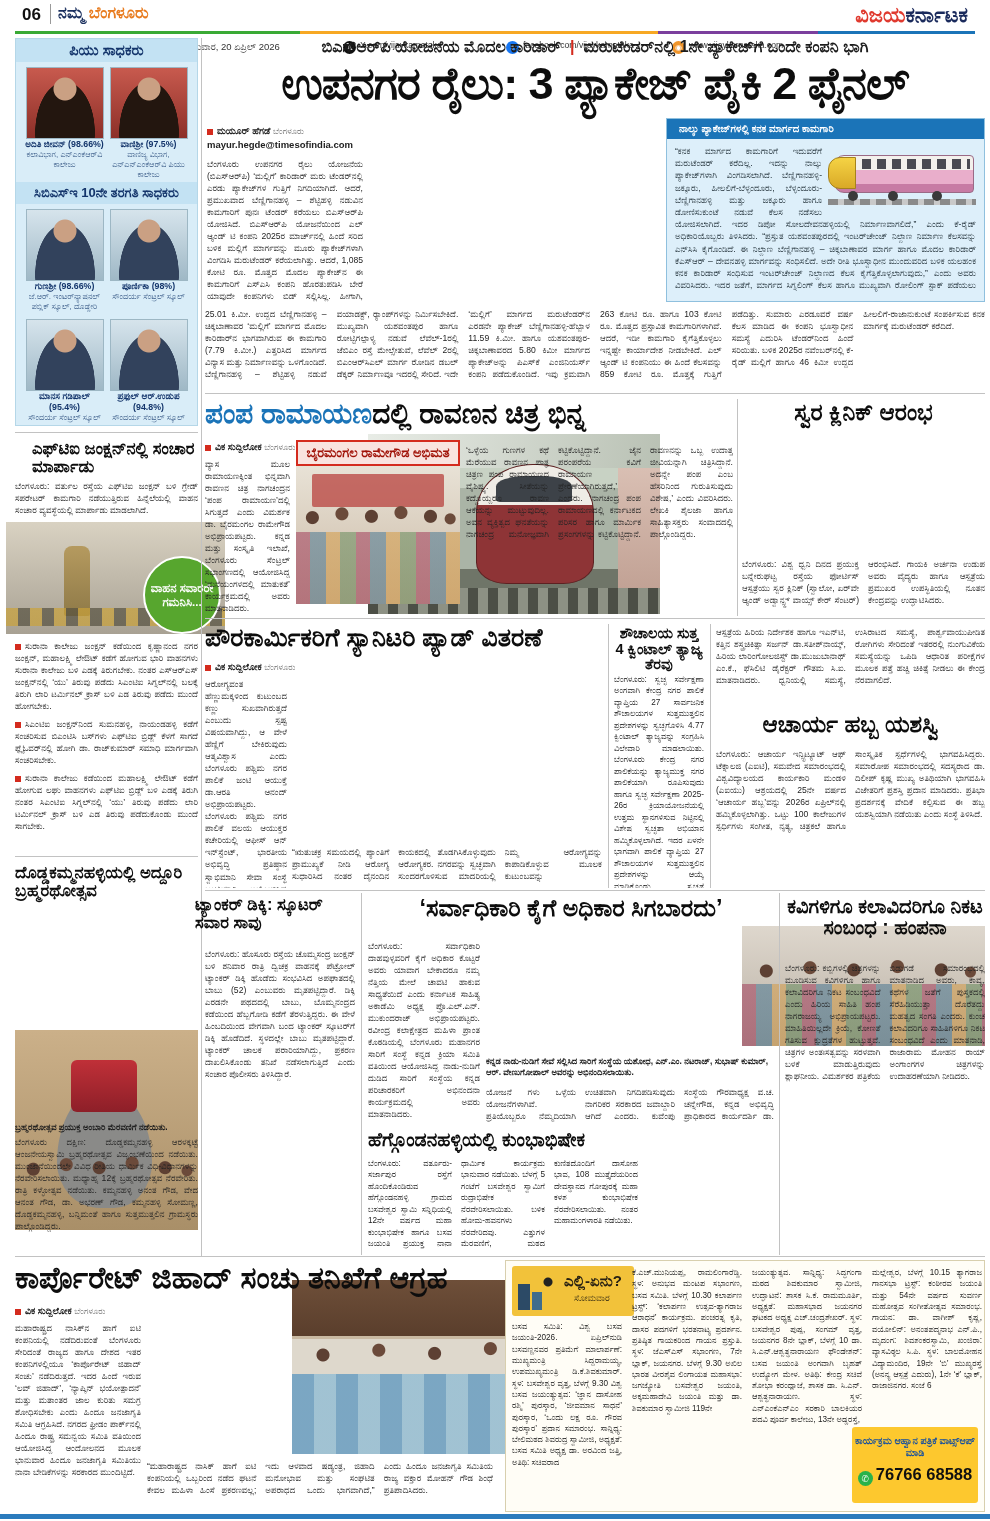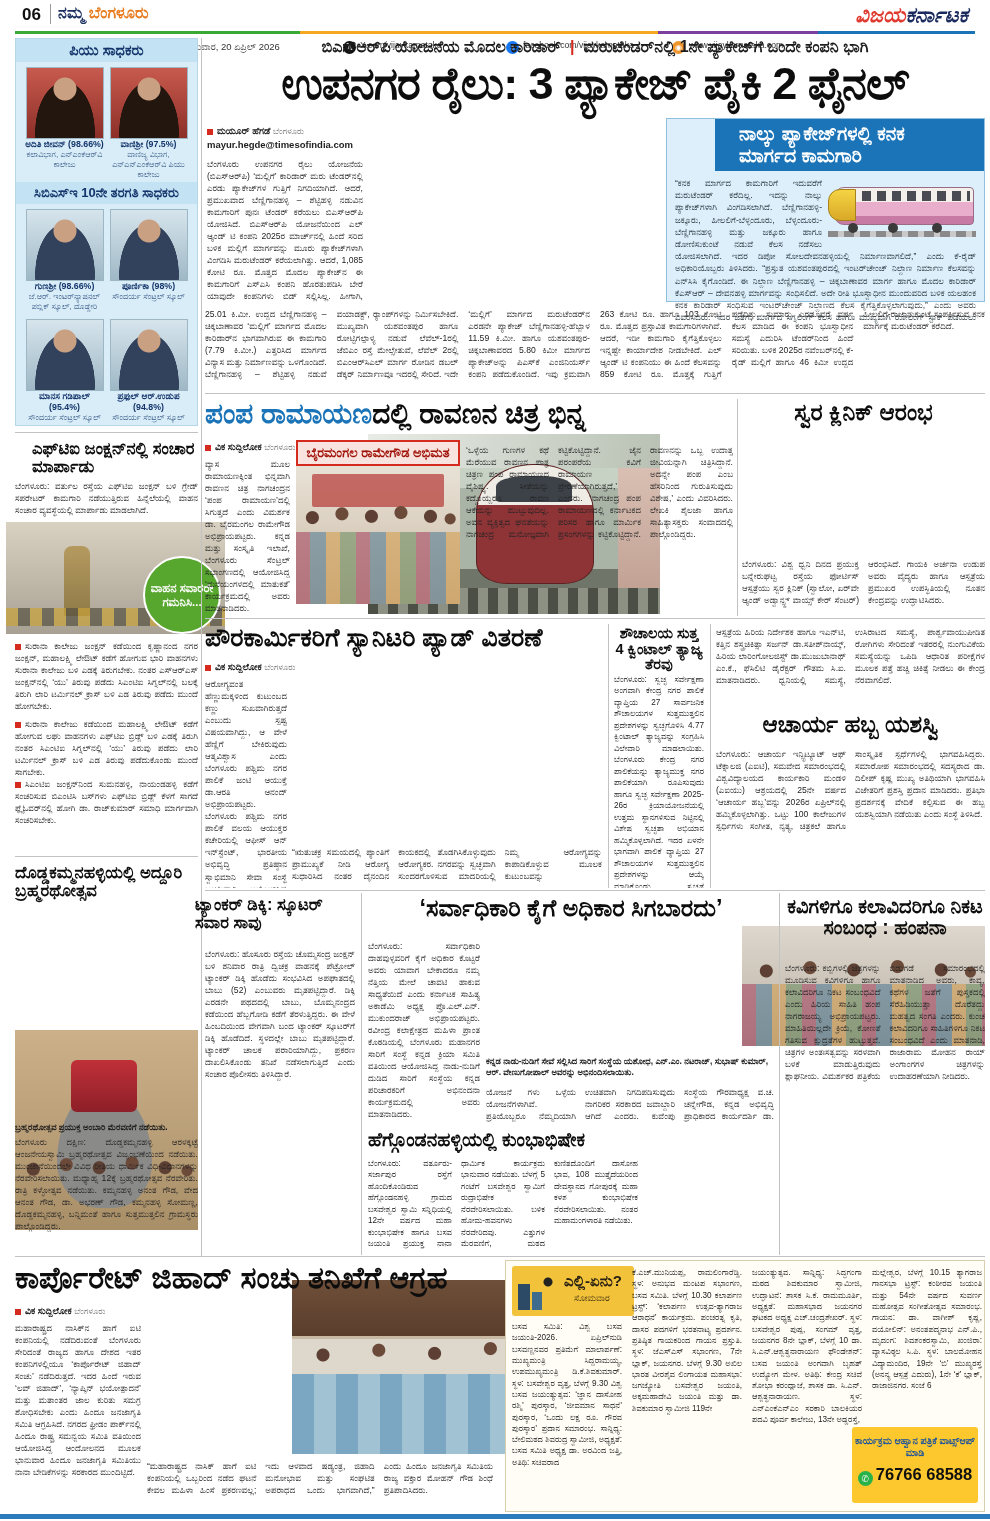--- a/index.html
+++ b/index.html
@@ -26,21 +26,21 @@
   .acell{width:83px;text-align:center;}
   .portrait{width:76px;height:70px;margin:0 auto;border:1px solid #9db7c4;
     background:radial-gradient(circle at 50% 30%,#caa083 0 11px,rgba(0,0,0,0) 12px),
     radial-gradient(ellipse at 50% 92%,#32425c 0 55%,rgba(0,0,0,0) 56%),linear-gradient(#d6e4ec,#9fb8c6);}
   .p-red{background:radial-gradient(circle at 50% 30%,#caa083 0 11px,rgba(0,0,0,0) 12px),
     radial-gradient(ellipse at 50% 92%,#23160f 0 55%,rgba(0,0,0,0) 56%),linear-gradient(#c85a4e,#8c2f28);}
   .aname{font-size:8.8px;font-weight:bold;color:#14356b;margin-top:0;line-height:1.25;}
   .adet{font-size:8px;color:#40618c;line-height:1.25;}
   
   #factbox{background:#ddeffa;border:1px solid #8fc0de;}
-  #factbox .fbhdr{background:#1b74b8;color:#fff;font-weight:bold;font-size:19px;padding:4px 24px;margin-left:48px;}
+  #factbox .fbhdr{background:#1b74b8;color:#fff;font-weight:bold;font-size:10px;padding:4px 12px;}
   #factbox .fbbody{padding:6px 8px;font-size:8.6px;line-height:1.42;text-align:justify;color:#1c2b33;height:142px;overflow:hidden;}
   .trainillu{float:right;width:148px;height:56px;margin:4px 0 2px 6px;position:relative;background:rgba(0,0,0,0);}
   .ti-body{position:absolute;left:6px;right:2px;top:6px;bottom:12px;background:linear-gradient(#f3f0ec 0 38%,#e9aecb 38% 78%,#c77ba4 78%);border-radius:10px 4px 4px 10px;border:1px solid #9a6a86;}
   .ti-front{position:absolute;left:0;top:8px;width:26px;height:30px;background:linear-gradient(#f5d344,#d9a927);border-radius:12px 0 0 12px;border:1px solid #a5821c;}
   .ti-win{position:absolute;left:34px;right:6px;top:10px;height:10px;background:repeating-linear-gradient(90deg,#4a4a52 0 9px,rgba(0,0,0,0) 9px 15px);}
   .ti-rail{position:absolute;left:0;right:0;bottom:0;height:6px;background:repeating-linear-gradient(90deg,#8a8a8a 0 10px,#c9c9c9 10px 16px);}
   .ti-wheel{position:absolute;bottom:4px;width:10px;height:10px;border-radius:50%;background:#3a3a3a;}
   
   .heads{position:absolute;left:0;right:0;top:28%;height:46%;
     background-image:radial-gradient(circle at 10% 20%,#5d4033 0 6px,rgba(0,0,0,0) 7px),
@@ -82,21 +82,21 @@
     <span class="abs sociotxt" style="left:178px;top:9px;font-size:9.5px;">ಸೋಮವಾರ, 20 ಏಪ್ರಿಲ್ 2026</span>
     <span class="abs sociotxt" style="left:343px;top:8px;">
       <span class="cicon" style="background:#111;">𝕏</span><span>X.com/vijaykarnataka</span>
     </span>
     <span class="abs sociotxt" style="left:506px;top:8px;">
       <span class="cicon" style="background:#1877f2;">f</span><span>facebook.com/vijaykarnataka</span>
     </span>
     <span class="abs sociotxt" style="left:672px;top:8px;">
       <span class="cicon" style="background:#f0952b;">◉</span><span>www.vijaykarnataka.com</span>
     </span>
-    <span class="abs" style="right:22px;top:3px;font-size:21px;font-weight:bold;font-style:italic;">
+    <span class="abs" style="right:22px;top:3px;font-size:21px;font-weight:bold;">
       <span style="color:#e03a2f;">ವಿಜಯ</span><span style="color:#1a2a5c;">ಕರ್ನಾಟಕ</span>
     </span>
   </div>
 
   <div class="abs" style="left:15px;top:31px;width:285px;height:3px;background:#3aaa35;"></div>
   <div class="abs" style="left:300px;top:31px;width:358px;height:3px;background:#f7a823;"></div>
   <div class="abs" style="left:658px;top:31px;width:160px;height:3px;background:#7b3f9d;"></div>
   <div class="abs" style="left:818px;top:31px;width:157px;height:3px;background:#1b74b8;"></div>
 
   <div id="achv" class="abs" style="left:15px;top:38px;width:183px;height:388px;box-sizing:border-box;">
@@ -144,22 +144,22 @@
 
   <div class="abs hl" style="left:32px;top:440px;width:183px;font-size:16.5px;">ಎಫ್‌ಟಿಐ ಜಂಕ್ಷನ್‌ನಲ್ಲಿ ಸಂಚಾರ ಮಾರ್ಪಾಡು</div>
   <div class="abs bodytxt" style="left:15px;top:480px;width:183px;height:38px;">ಬೆಂಗಳೂರು: ವರ್ತುಲ ರಸ್ತೆಯ ಎಫ್‌ಟಿಐ ಜಂಕ್ಷನ್ ಬಳಿ ಗ್ರೇಡ್ ಸಪರೇಟರ್ ಕಾಮಗಾರಿ ನಡೆಯುತ್ತಿರುವ ಹಿನ್ನೆಲೆಯಲ್ಲಿ ವಾಹನ ಸಂಚಾರ ವ್ಯವಸ್ಥೆಯಲ್ಲಿ ಮಾರ್ಪಾಡು ಮಾಡಲಾಗಿದೆ.</div>
   <div class="abs photo" style="left:6px;top:522px;width:219px;height:112px;background:linear-gradient(#d9d2c2,#a8a193);">
     <div class="abs" style="left:58px;top:24px;width:26px;height:70px;background:linear-gradient(#b59a5f,#8f7a48);border-radius:8px 8px 2px 2px;"></div>
     <div class="abs" style="left:0;bottom:8px;width:100%;height:18px;background:repeating-linear-gradient(90deg,#caa23a 0 12px,#55503f 12px 24px);opacity:.7;"></div>
     <div class="greenball">ವಾಹನ ಸವಾರರೇ ಗಮನಿಸಿ...</div>
   </div>
   <div class="abs" style="left:15px;top:640px;width:183px;height:212px;">
     <div class="bodytxt" style="margin-bottom:6px;"><span class="redsq"></span><span>ಸುರಾನಾ ಕಾಲೇಜು ಜಂಕ್ಷನ್ ಕಡೆಯಿಂದ ಕೃಷ್ಣಾನಂದ ನಗರ ಜಂಕ್ಷನ್, ಮಹಾಲಕ್ಷ್ಮಿ ಲೇಔಟ್ ಕಡೆಗೆ ಹೋಗುವ ಭಾರಿ ವಾಹನಗಳು ಸುರಾನಾ ಕಾಲೇಜು ಬಳಿ ಎಡಕ್ಕೆ ತಿರುಗಬೇಕು. ನಂತರ ಎಸ್‌ಆರ್‌ಎಸ್ ಜಂಕ್ಷನ್‌ನಲ್ಲಿ ‘ಯು’ ತಿರುವು ಪಡೆದು ಸಿಎಂಟಿಐ ಸಿಗ್ನಲ್‌ನಲ್ಲಿ ಬಲಕ್ಕೆ ತಿರುಗಿ ಲಾರಿ ಟರ್ಮಿನಲ್ ಕ್ರಾಸ್ ಬಳಿ ಎಡ ತಿರುವು ಪಡೆದು ಮುಂದೆ ಹೋಗಬೇಕು.</span></div>
+    <div class="bodytxt" style="margin-bottom:6px;"><span class="redsq"></span><span>ಸಿಎಂಟಿಐ ಜಂಕ್ಷನ್‌ನಿಂದ ಸುಮನಹಳ್ಳಿ, ನಾಯಂಡಹಳ್ಳಿ ಕಡೆಗೆ ಸಂಚರಿಸುವ ಬಿಎಂಟಿಸಿ ಬಸ್‌ಗಳು ಎಫ್‌ಟಿಐ ಬ್ರಿಡ್ಜ್ ಕೆಳಗೆ ಸಾಗದೆ ಫ್ಲೈಓವರ್‌ನಲ್ಲಿ ಹೋಗಿ ಡಾ. ರಾಜ್‌ಕುಮಾರ್ ಸಮಾಧಿ ಮಾರ್ಗವಾಗಿ ಸಂಚರಿಸಬೇಕು.</span></div>
     <div class="bodytxt"><span class="redsq"></span><span>ಸುರಾನಾ ಕಾಲೇಜು ಕಡೆಯಿಂದ ಮಹಾಲಕ್ಷ್ಮಿ ಲೇಔಟ್ ಕಡೆಗೆ ಹೋಗುವ ಲಘು ವಾಹನಗಳು ಎಫ್‌ಟಿಐ ಬ್ರಿಡ್ಜ್ ಬಳಿ ಎಡಕ್ಕೆ ತಿರುಗಿ ನಂತರ ಸಿಎಂಟಿಐ ಸಿಗ್ನಲ್‌ನಲ್ಲಿ ‘ಯು’ ತಿರುವು ಪಡೆದು ಲಾರಿ ಟರ್ಮಿನಲ್ ಕ್ರಾಸ್ ಬಳಿ ಎಡ ತಿರುವು ಪಡೆದುಕೊಂಡು ಮುಂದೆ ಸಾಗಬೇಕು.</span></div>
-    <div class="bodytxt" style="margin-bottom:6px;"><span class="redsq"></span><span>ಸಿಎಂಟಿಐ ಜಂಕ್ಷನ್‌ನಿಂದ ಸುಮನಹಳ್ಳಿ, ನಾಯಂಡಹಳ್ಳಿ ಕಡೆಗೆ ಸಂಚರಿಸುವ ಬಿಎಂಟಿಸಿ ಬಸ್‌ಗಳು ಎಫ್‌ಟಿಐ ಬ್ರಿಡ್ಜ್ ಕೆಳಗೆ ಸಾಗದೆ ಫ್ಲೈಓವರ್‌ನಲ್ಲಿ ಹೋಗಿ ಡಾ. ರಾಜ್‌ಕುಮಾರ್ ಸಮಾಧಿ ಮಾರ್ಗವಾಗಿ ಸಂಚರಿಸಬೇಕು.</span></div>
   </div>
 
   <div class="abs hline" style="left:15px;top:856px;width:183px;"></div>
 
   <div class="abs hl" style="left:15px;top:864px;width:183px;font-size:16.5px;">ದೊಡ್ಡಕಮ್ಮನಹಳ್ಳಿಯಲ್ಲಿ ಅದ್ದೂರಿ ಬ್ರಹ್ಮರಥೋತ್ಸವ</div>
   <div class="abs photo" style="left:15px;top:918px;width:183px;height:200px;background:linear-gradient(#cbb089,#a98f68);">
     <div class="abs" style="left:42px;top:58px;width:95px;height:120px;background:#8a8a88;border-radius:48% 52% 40% 45%/62% 62% 38% 38%;"></div>
     <div class="abs" style="left:56px;top:30px;width:66px;height:52px;background:linear-gradient(#c03038,#8d1f28);border-radius:6px;"></div>
     <div class="abs heads" style="top:62%;height:38%;"></div>
   </div>

